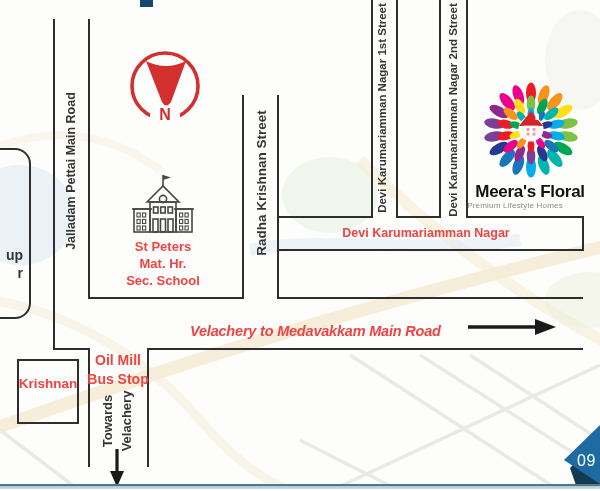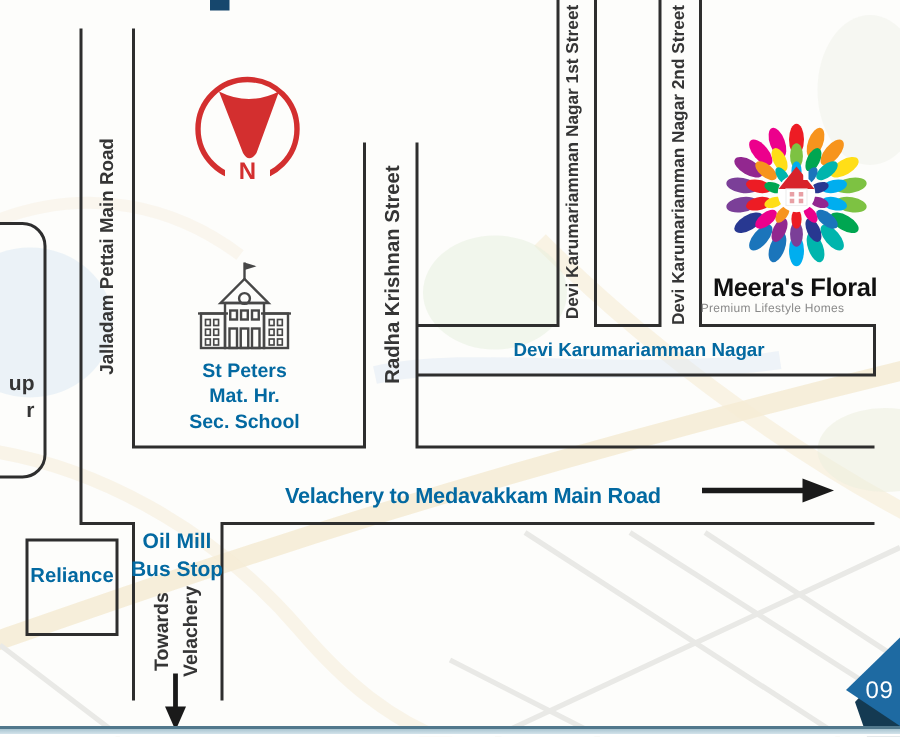--- a/index.html
+++ b/index.html
@@ -5,29 +5,29 @@
   html,body{margin:0;padding:0;background:#ffffff;}
   #stage{
     position:relative;width:600px;height:491px;overflow:hidden;
     background:#fdfdfb;font-family:"Liberation Sans",sans-serif;
   }
   #map-svg{position:absolute;left:0;top:0;}
   .vlabel{
     position:absolute;height:18px;display:flex;align-items:center;justify-content:center;
     transform:rotate(-90deg);font-weight:bold;color:#353535;white-space:nowrap;
   }
-  .hlabel{position:absolute;font-weight:bold;color:#0369a1;text-align:center;white-space:nowrap;}
+  .hlabel{position:absolute;font-weight:bold;color:#ef4444;text-align:center;white-space:nowrap;}
   .lab-jalladam{left:-24px;top:162px;width:190px;font-size:12.5px;}
   .lab-radha{left:166px;top:174px;width:190px;font-size:13.5px;}
   .lab-street1{left:272px;top:99px;width:220px;font-size:11.5px;}
   .lab-street2{left:343px;top:101px;width:220px;font-size:11.5px;}
   .lab-towards{left:52px;top:412px;width:110px;font-size:13px;}
   .lab-velachery{left:71px;top:412px;width:110px;font-size:13px;}
   .lab-devinagar{left:326px;top:226px;width:200px;font-size:12.5px;}
-  .lab-mainroad{left:190px;top:323px;width:250px;font-size:14.5px;letter-spacing:-.2px;}
+  .lab-mainroad{left:190px;top:323px;width:250px;font-size:14.5px;letter-spacing:-.2px;font-style:italic;}
   .lab-school{left:108px;top:238px;width:110px;font-size:13px;line-height:17px;}
   .lab-busstop{left:68px;top:351px;width:100px;font-size:14px;line-height:19px;}
   .lab-reliance{left:13px;top:375px;width:70px;font-size:13.5px;line-height:17px;}
   .lab-school span,.lab-busstop span,.lab-reliance span{display:block;}
   .logo-name{left:455px;top:182px;width:150px;font-size:17px;color:#111;letter-spacing:-.3px;}
   .logo-tagline{left:445px;top:201px;width:140px;font-size:8px;color:#8a8a8a;
     font-weight:normal;text-align:center;letter-spacing:.2px;}
   .n-letter{left:150px;top:106px;width:30px;font-size:16px;color:#d32f2f;text-align:center;
     font-weight:bold;position:absolute;}
   .ribbon-text{position:absolute;left:577px;top:452px;width:28px;font-size:16px;
@@ -215,21 +215,21 @@
   <div class="hlabel lab-busstop">
     <span>Oil Mill</span>
     <span>Bus Stop</span>
   </div>
   <div class="hlabel lab-school">
     <span>St Peters</span>
     <span>Mat. Hr.</span>
     <span>Sec. School</span>
   </div>
   <div class="hlabel lab-reliance">
-    <span>Reliance</span>
+    <span>Krishnan</span>
   </div>
 
   <div class="n-letter">N</div>
 
   <div class="hlabel logo-name">Meera's Floral</div>
   <div class="hlabel logo-tagline">Premium Lifestyle Homes</div>
 
   <div class="ribbon-text">09</div>
 
   <div class="bottom-strip"></div>

